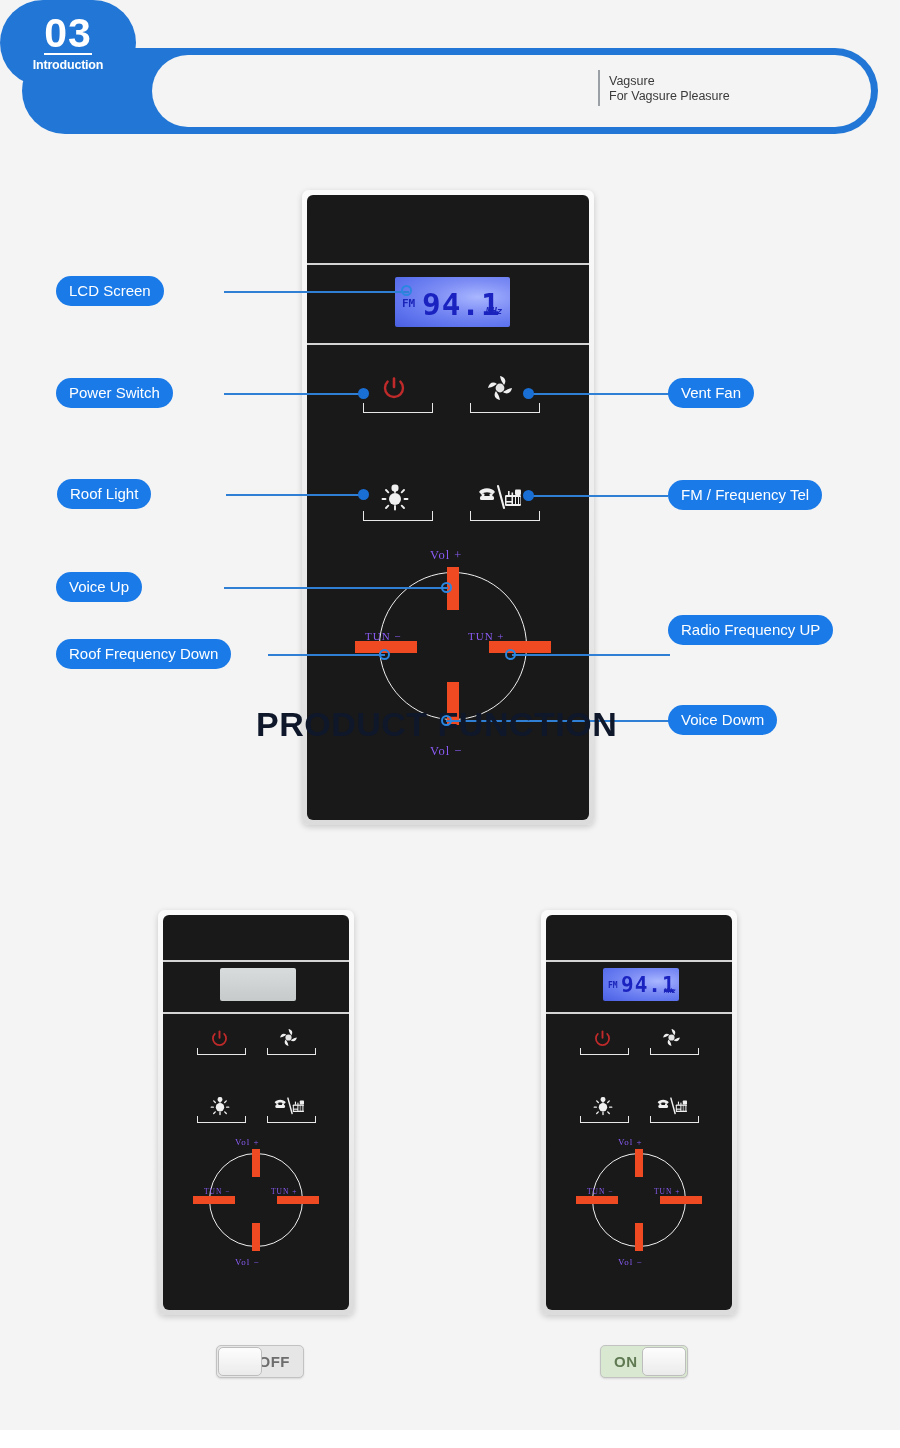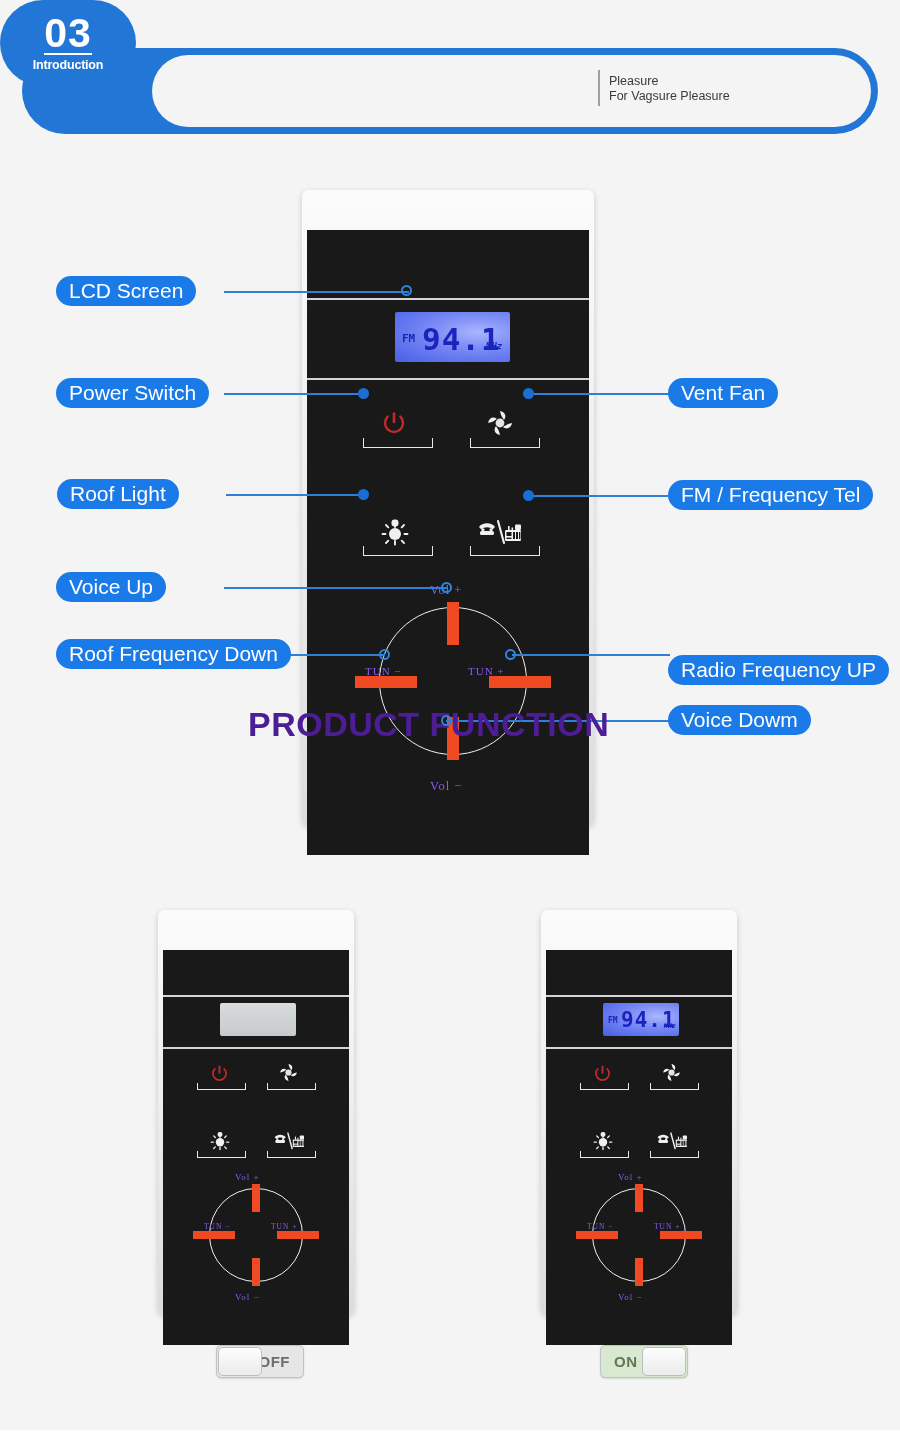--- a/index.html
+++ b/index.html
@@ -71,24 +71,24 @@
   }
   .badge-sub {
     color: #ffffff;
     font-size: 12.5px;
     font-weight: bold;
     margin-top: 3px;
     letter-spacing: -0.2px;
   }
   .banner-title {
     position: absolute;
-    left: 248px;
+    left: 256px;
     top: 50%;
     transform: translateY(-50%);
-    color: #4c1d95;
+    color: #0f172a;
     font-size: 34px;
     font-weight: bold;
     letter-spacing: 0.5px;
     white-space: nowrap;
     z-index: 3;
   }
   .banner-div {
     position: absolute;
     left: 598px;
     top: 70px;
@@ -107,21 +107,21 @@
     line-height: 14.5px;
     white-space: nowrap;
   }
 
   
   .pill {
     position: absolute;
     background: #1a7ae8;
     color: #ffffff;
     border-radius: 16px;
-    font-size: 21px;
+    font-size: 15px;
     height: 30px;
     line-height: 30px;
     padding: 0 13px;
     white-space: nowrap;
     box-sizing: border-box;
     z-index: 6;
   }
   .lead {
     position: absolute;
     height: 1.6px;
@@ -150,23 +150,22 @@
     border-radius: 7px;
     box-shadow: 0 2px 6px rgba(0,0,0,0.18);
     box-sizing: border-box;
     padding: 5px;
   }
   .panel-face {
     position: relative;
     width: 100%;
     height: 100%;
     background: #191919;
-    border-radius: 0;
+    border-radius: 6px;
     overflow: hidden;
-    margin-top: 35px;
   }
   .sep {
     position: absolute;
     left: 0; right: 0;
     height: 1.5px;
     background: #d4d4d4;
   }
 
   
   .lcd {
@@ -268,21 +267,21 @@
   <div class="banner">
     <div class="banner-inner"></div>
   </div>
   <div class="badge">
     <div class="badge-num">03</div>
     <div class="badge-sub">Introduction</div>
   </div>
   <div class="banner-title">PRODUCT FUNCTION</div>
   <div class="banner-div"></div>
   <div class="banner-sub">
-    <div>Pleasure</div>
+    <div>Vagsure</div>
     <div>For Vagsure Pleasure</div>
   </div>
 
   <div class="panel" style="left:302px; top:190px; width:292px; height:635px;">
     <div class="panel-face">
 
       <div class="sep" style="top:68px;"></div>
       <div class="sep" style="top:148px;"></div>
 
       <div class="lcd" style="left:88px; top:82px; width:115px; height:50px;">
@@ -392,21 +391,21 @@
   <div class="dot hollow" style="left:441px; top:715px;"></div>
 
   <div class="pill" style="left:56px; top:276px;">LCD Screen</div>
   <div class="pill" style="left:56px; top:378px;">Power Switch</div>
   <div class="pill" style="left:57px; top:479px;">Roof Light</div>
   <div class="pill" style="left:56px; top:572px;">Voice Up</div>
   <div class="pill" style="left:56px; top:639px;">Roof Frequency Down</div>
 
   <div class="pill" style="left:668px; top:378px;">Vent Fan</div>
   <div class="pill" style="left:668px; top:480px;">FM / Frequency Tel</div>
-  <div class="pill" style="left:668px; top:655px;">Radio Frequency UP</div>
+  <div class="pill" style="left:668px; top:615px;">Radio Frequency UP</div>
   <div class="pill" style="left:668px; top:705px;">Voice Dowm</div>
 
   <div class="panel" style="left:158px; top:910px; width:196px; height:405px;">
     <div class="panel-face">
       <div class="sep" style="top:45px;"></div>
       <div class="sep" style="top:97px;"></div>
 
       <div class="lcd lcd-off" style="left:57px; top:53px; width:76px; height:33px;"></div>
 
       <div class="btn-ico" style="left:47px; top:114px;">

